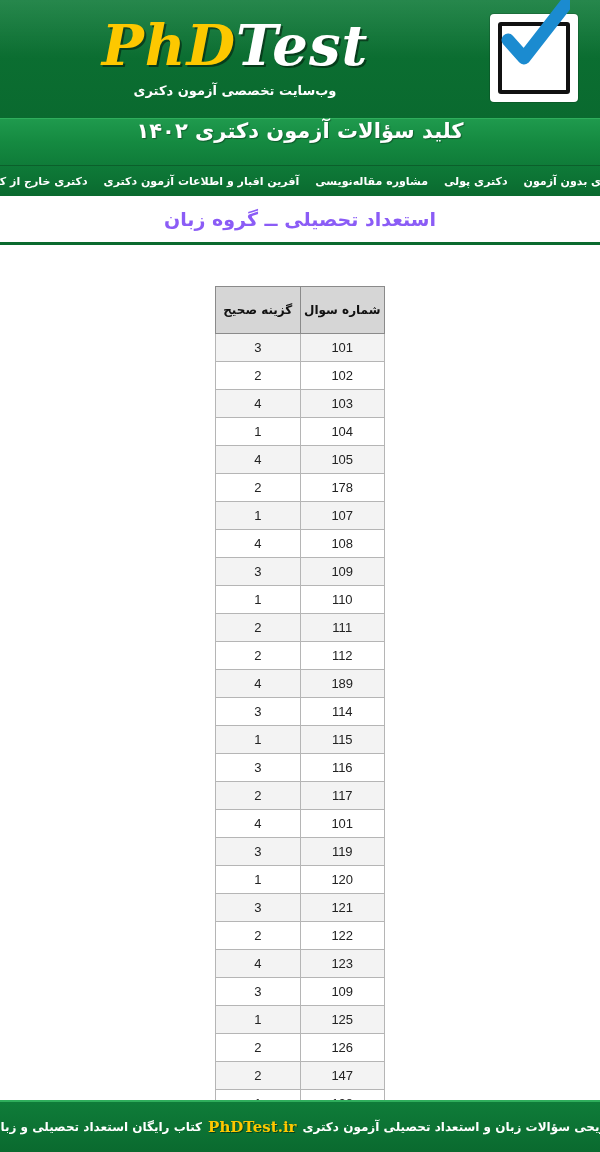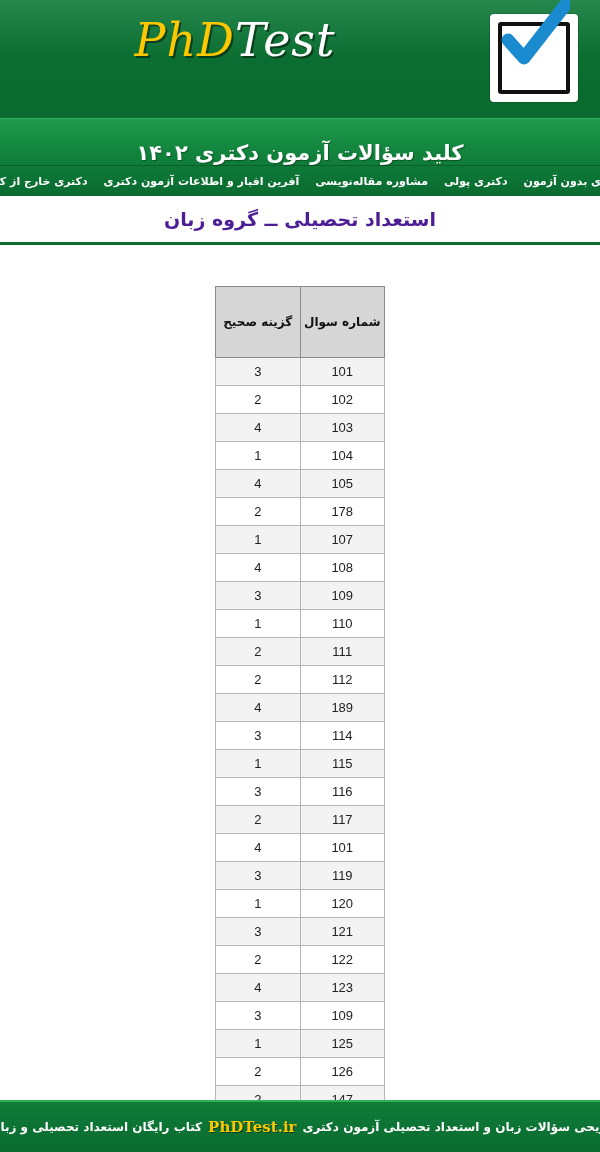--- a/index.html
+++ b/index.html
@@ -55,22 +55,22 @@
   }
   .brand-wrap {
     position: absolute;
     left: 0;
     right: 130px;
     top: 16px;
     text-align: center;
   }
   .brand-title {
     font-family: "DejaVu Serif", "Liberation Serif", serif;
-    font-size: 46px;
-    font-weight: normal;
+    font-size: 56px;
+    font-weight: bold;
     font-style: italic;
     letter-spacing: 1px;
     color: #fdc800;
     text-shadow: 2px 2px 0 rgba(0,0,0,0.45);
     direction: ltr;
     line-height: 1.05;
   }
   .brand-title .phd { color: #fdc800; }
   .brand-title .test { color: #ffffff; }
   .brand-sub {
@@ -80,21 +80,21 @@
     color: #ffffff;
     direction: rtl;
   }
 
   
   .title-bar {
     height: 46px;
     background: linear-gradient(to bottom, #1f9a4d 0%, #158a41 50%, #0f7c39 100%);
     border-top: 1px solid #2fae5c;
     display: flex;
-    align-items: flex-end;
+    align-items: flex-start;
     justify-content: center;
   }
   .title-bar .txt {
     color: #ffffff;
     font-size: 21px;
     font-weight: bold;
     text-shadow: 1px 1px 1px rgba(0,0,0,0.35);
   }
 
   
@@ -119,21 +119,21 @@
   
   .subject-bar {
     height: 46px;
     background: #ffffff;
     display: flex;
     align-items: center;
     justify-content: center;
     border-bottom: 3px solid #0a6a2f;
   }
   .subject-bar .txt {
-    color: #4c1d95;
+    color: #8b5cf6;
     font-size: 19px;
     font-weight: bold;
   }
 
   
   .content {
     position: absolute;
     top: 278px;
     left: 0;
     right: 0;
@@ -149,21 +149,21 @@
     width: 100%;
     border-collapse: collapse;
     table-layout: fixed;
   }
   table.answers th {
     background: #d6d6d6;
     border: 1px solid #8a8a8a;
     color: #111111;
     font-size: 12px;
     font-weight: bold;
-    padding: 14px 2px;
+    padding: 2px 2px;
     line-height: 1.35;
     height: 42px;
     vertical-align: middle;
   }
   table.answers td {
     border: 1px solid #b5b5b5;
     text-align: center;
     font-size: 13px;
     color: #222222;
     height: 27px;
@@ -212,20 +212,21 @@
 
   <div class="logo-box">
     <div class="logo-inner"></div>
     <svg class="logo-check" viewBox="0 0 74 74">
       <path d="M12 40 L28 58 L70 4" fill="none" stroke="#1b8bd0" stroke-width="13" stroke-linecap="round" stroke-linejoin="round"></path>
     </svg>
   </div>
 
   <div class="brand-wrap">
     <div class="brand-title"><span class="phd">PhD</span><span class="test">Test</span></div>
+    <div class="brand-sub">وب‌سایت تخصصی آزمون دکتری</div>
   </div>
 </div>
 
 <div class="title-bar">
   <div class="txt">کلید سؤالات آزمون دکتری ۱۴۰۲</div>
 </div>
 
 <div class="nav-strip">
   <a href="#">دکتری بدون آزمون</a>
   <a href="#">دکتری پولی</a>

